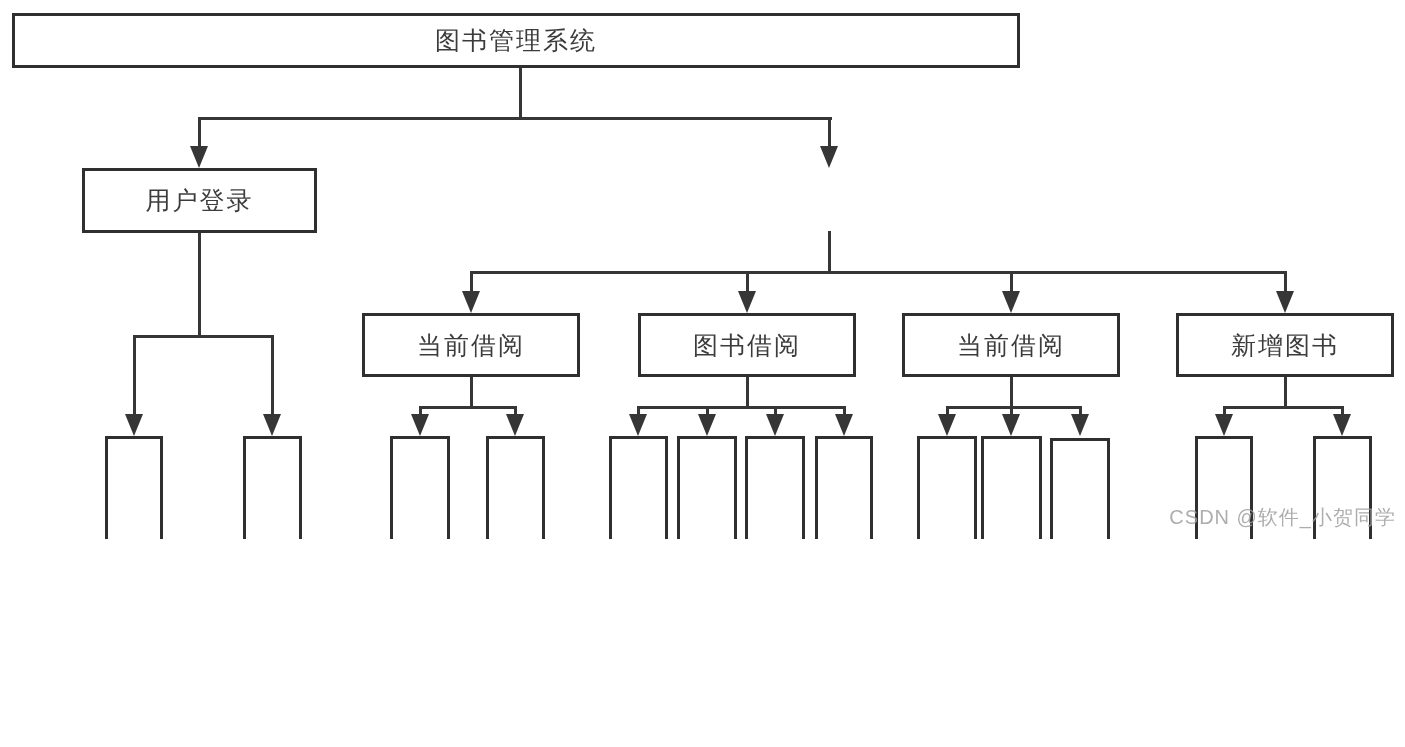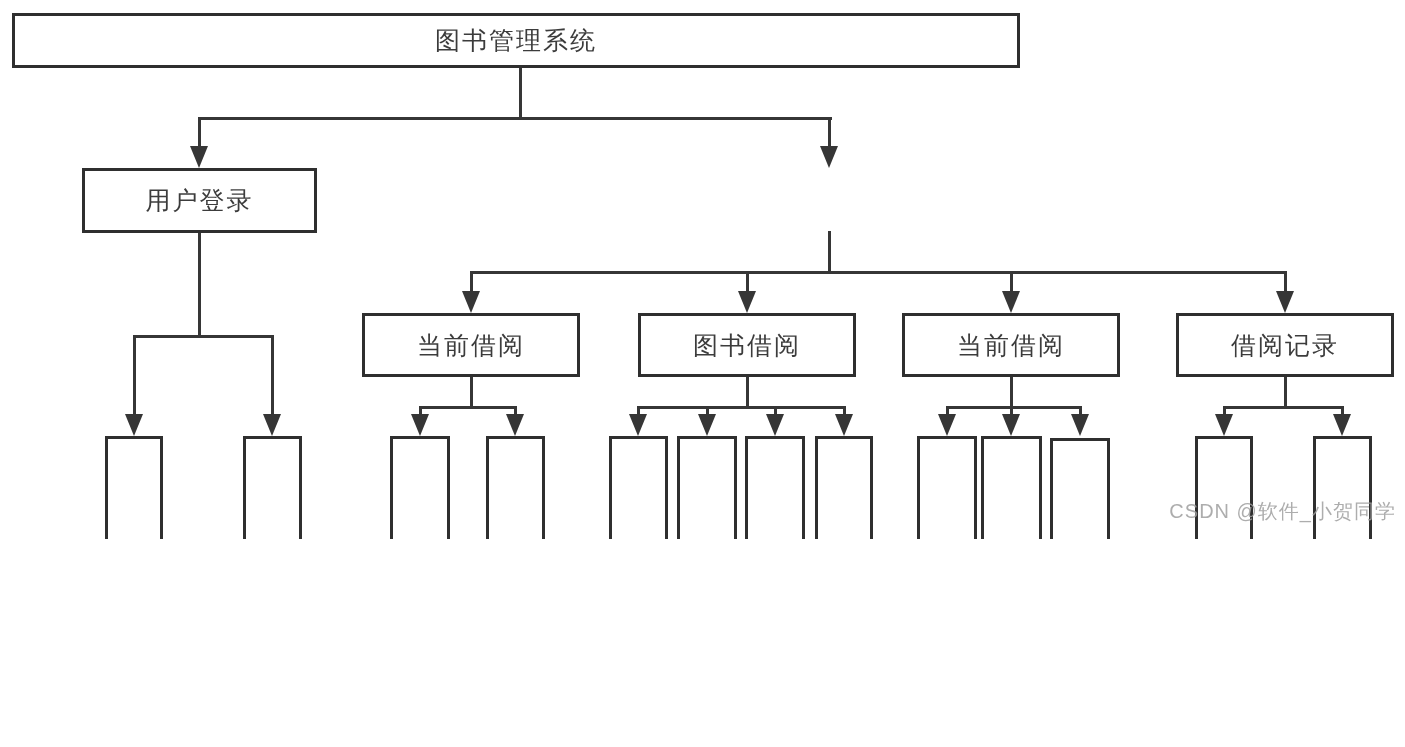--- a/index.html
+++ b/index.html
@@ -25,21 +25,21 @@
     writing-mode:vertical-rl;text-orientation:mixed;
     font-size:24px;letter-spacing:6px;line-height:1.15;white-space:nowrap;
   }
   .vline,.hline,.stem{position:absolute;background:var(--line);z-index:1;}
   .arw{
     position:absolute;width:0;height:0;z-index:3;
     border-left:9px solid transparent;border-right:9px solid transparent;
     border-top:22px solid var(--line);
   }
   .watermark{
-    position:absolute;right:9px;bottom:14px;z-index:5;
+    position:absolute;right:9px;bottom:8px;z-index:5;
     font-size:20px;letter-spacing:1px;color:var(--wm);opacity:.85;white-space:nowrap;
   }
 </style>
 </head>
 <body>
 
 <div class="stage">
 
   <div class="node" style="left:12px;top:13px;width:1008px;height:55px">
     <span class="hlabel">图书管理系统</span>
@@ -77,21 +77,21 @@
   <div class="node" style="left:362px;top:313px;width:218px;height:64px">
     <span class="hlabel">当前借阅</span>
   </div>
   <div class="node" style="left:902px;top:313px;width:218px;height:64px">
     <span class="hlabel">当前借阅</span>
   </div>
   <div class="node" style="left:638px;top:313px;width:218px;height:64px">
     <span class="hlabel">图书借阅</span>
   </div>
   <div class="node" style="left:1176px;top:313px;width:218px;height:64px">
-    <span class="hlabel">借阅记录</span>
+    <span class="hlabel">新增图书</span>
   </div>
 
   <div class="vline" style="left:470px;top:375px;width:3px;height:34px"></div>
   <div class="hline" style="left:419px;top:406px;width:98px;height:3px"></div>
   <div class="stem" style="left:419px;top:406px;width:3px;height:10px"></div>
   <div class="arw" style="left:411px;top:414px"></div>
   <div class="stem" style="left:514px;top:406px;width:3px;height:10px"></div>
   <div class="arw" style="left:506px;top:414px"></div>
 
   <div class="vline" style="left:746px;top:375px;width:3px;height:34px"></div>

